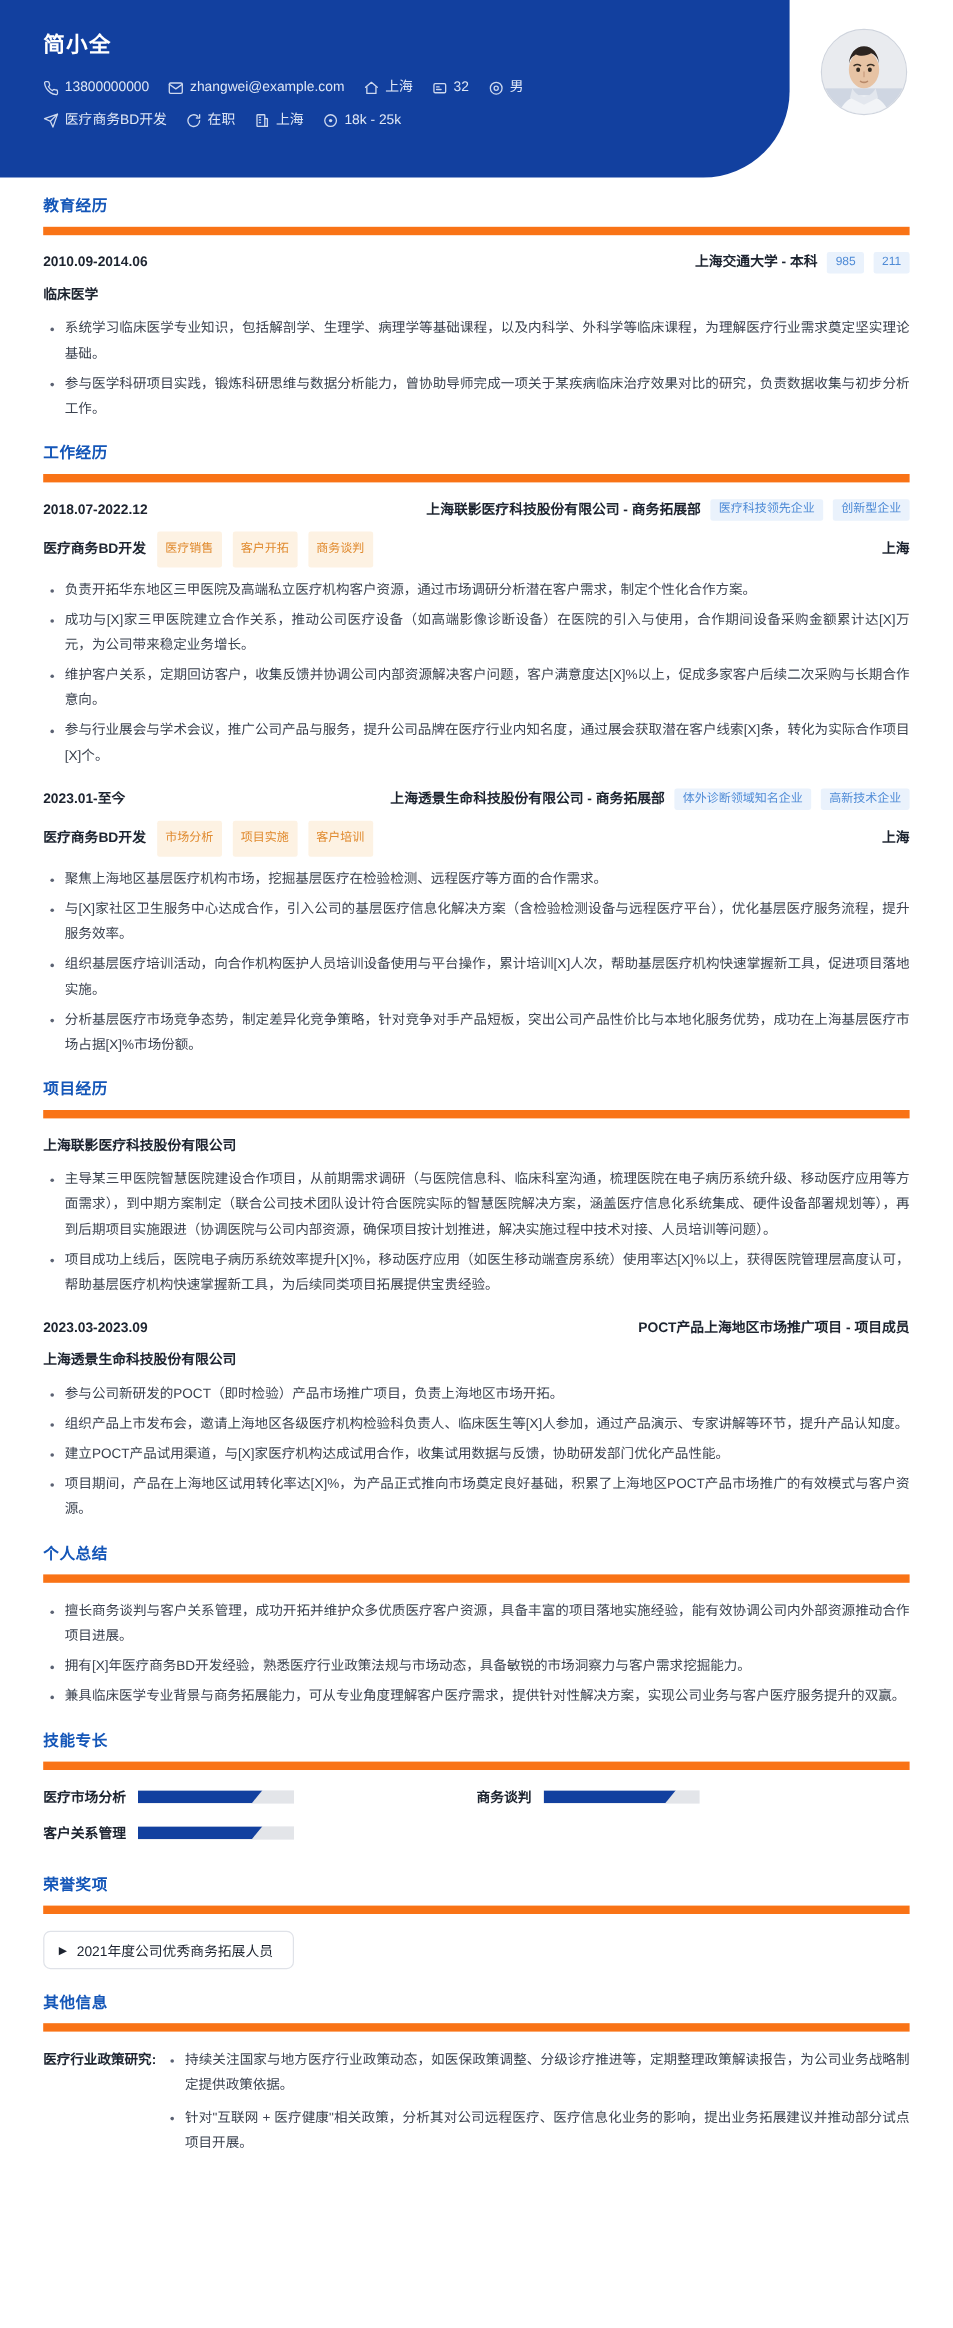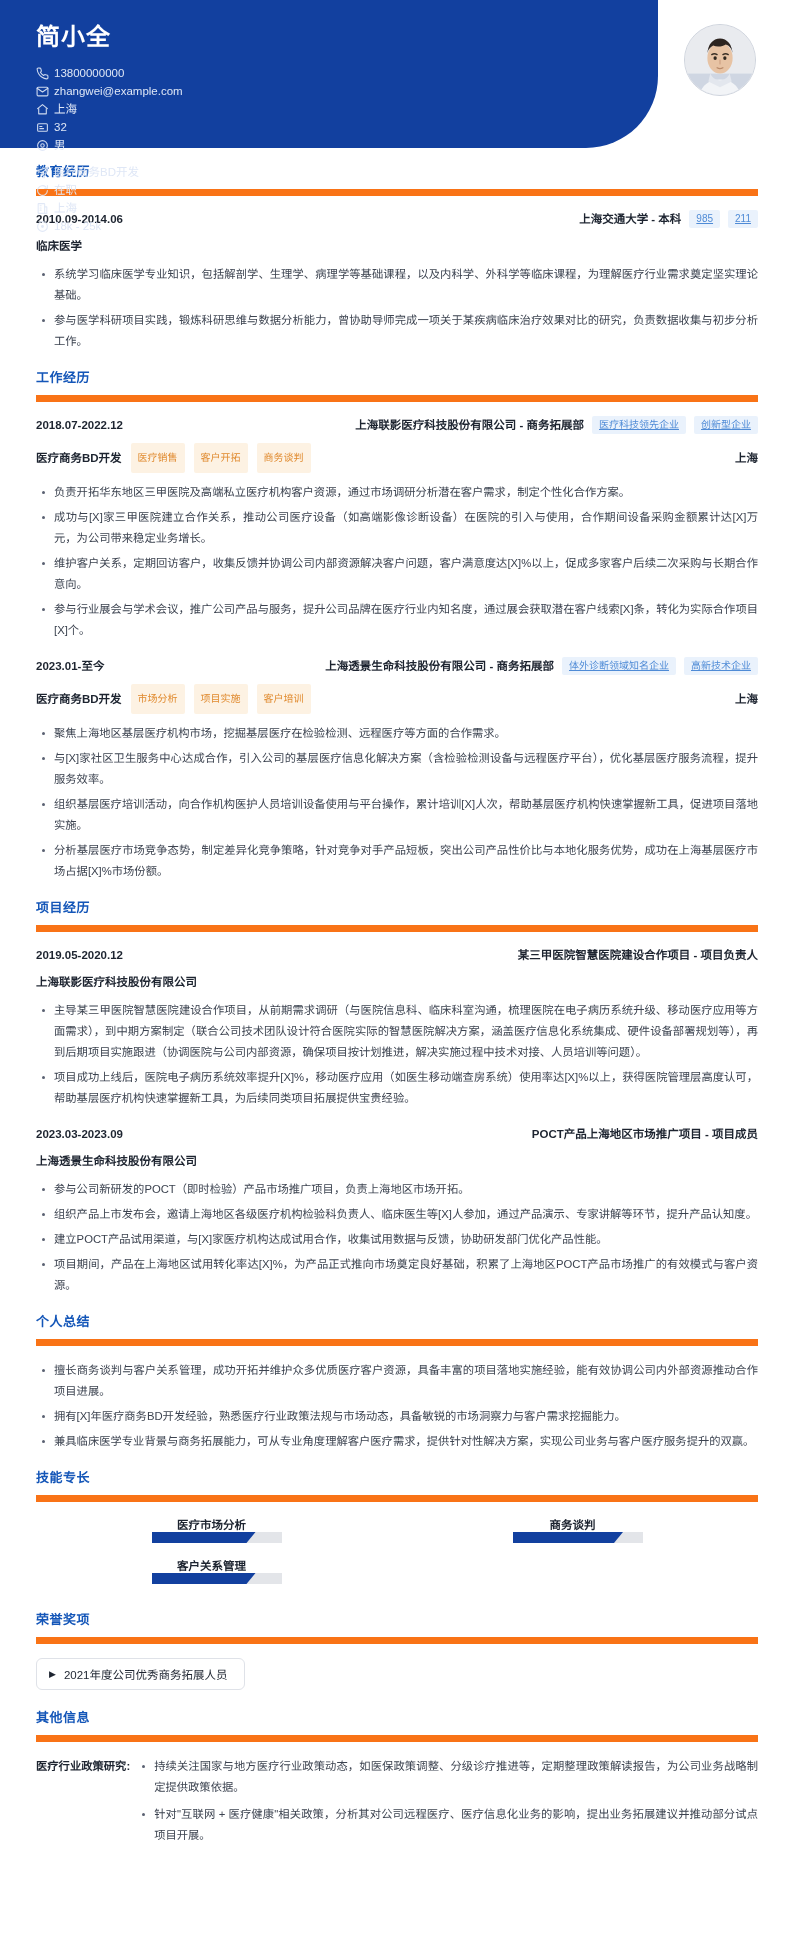--- a/index.html
+++ b/index.html
@@ -27,34 +27,34 @@
     border-bottom-right-radius: 72px;
   }
   .header-inner {
     position: relative;
     z-index: 3;
     padding: 22px 0 0 36px;
     width: 620px;
   }
   .cand-name {
     color: #ffffff;
-    font-size: 24px;
+    font-size: 18px;
     font-weight: bold;
     letter-spacing: 1px;
     line-height: 30px;
     margin-bottom: 12px;
   }
   .meta-row {
     display: flex;
     flex-wrap: wrap;
+    align-items: center;
     color: #dfe7f6;
     font-size: 11.5px;
     line-height: 18px;
     margin-bottom: 9px;
-    flex-direction: column;
   }
   .meta-item {
     display: flex;
     align-items: center;
     margin-right: 16px;
     white-space: nowrap;
   }
   .meta-item .mi-icon {
     display: inline-flex;
     align-items: center;
@@ -116,21 +116,20 @@
   .entry-org { font-weight: bold; color: #1d2430; }
   .tag-blue {
     display: inline-block;
     font-size: 10px;
     font-weight: normal;
     color: #4f8bd6;
     background: #eaf2fc;
     border-radius: 2px;
     padding: 2px 7px;
     line-height: 14px;
-    text-decoration: underline;
   }
 
   .entry-line2 {
     display: flex;
     justify-content: space-between;
     align-items: center;
     font-size: 11.5px;
     line-height: 18px;
     margin-bottom: 9px;
   }
@@ -180,21 +179,20 @@
   .skills-grid {
     display: flex;
     flex-wrap: wrap;
     margin-bottom: 12px;
   }
   .skill-item {
     width: 50%;
     display: flex;
     align-items: center;
     margin-bottom: 14px;
-    flex-direction: column;
   }
   .skill-label {
     font-size: 11.5px;
     font-weight: bold;
     color: #1d2430;
     margin-right: 10px;
     white-space: nowrap;
   }
   .skill-track {
     position: relative;
@@ -443,26 +441,20 @@
         <li>组织基层医疗培训活动，向合作机构医护人员培训设备使用与平台操作，累计培训[X]人次，帮助基层医疗机构快速掌握新工具，促进项目落地实施。</li>
         <li>分析基层医疗市场竞争态势，制定差异化竞争策略，针对竞争对手产品短板，突出公司产品性价比与本地化服务优势，成功在上海基层医疗市场占据[X]%市场份额。</li>
       </ul>
     </div>
   </div>
 
   <div class="section">
     <div class="section-title">项目经历</div>
 
     <div class="entry">
-      <div class="entry-line1">
-        <span class="entry-date">2019.05-2020.12</span>
-        <span class="entry-right">
-          <span class="entry-org">某三甲医院智慧医院建设合作项目 - 项目负责人</span>
-        </span>
-      </div>
       <div class="sub-line">上海联影医疗科技股份有限公司</div>
       <ul class="bullets">
         <li>主导某三甲医院智慧医院建设合作项目，从前期需求调研（与医院信息科、临床科室沟通，梳理医院在电子病历系统升级、移动医疗应用等方面需求），到中期方案制定（联合公司技术团队设计符合医院实际的智慧医院解决方案，涵盖医疗信息化系统集成、硬件设备部署规划等），再到后期项目实施跟进（协调医院与公司内部资源，确保项目按计划推进，解决实施过程中技术对接、人员培训等问题）。</li>
         <li>项目成功上线后，医院电子病历系统效率提升[X]%，移动医疗应用（如医生移动端查房系统）使用率达[X]%以上，获得医院管理层高度认可，帮助基层医疗机构快速掌握新工具，为后续同类项目拓展提供宝贵经验。</li>
       </ul>
     </div>
 
     <div class="entry">
       <div class="entry-line1">
         <span class="entry-date">2023.03-2023.09</span>

